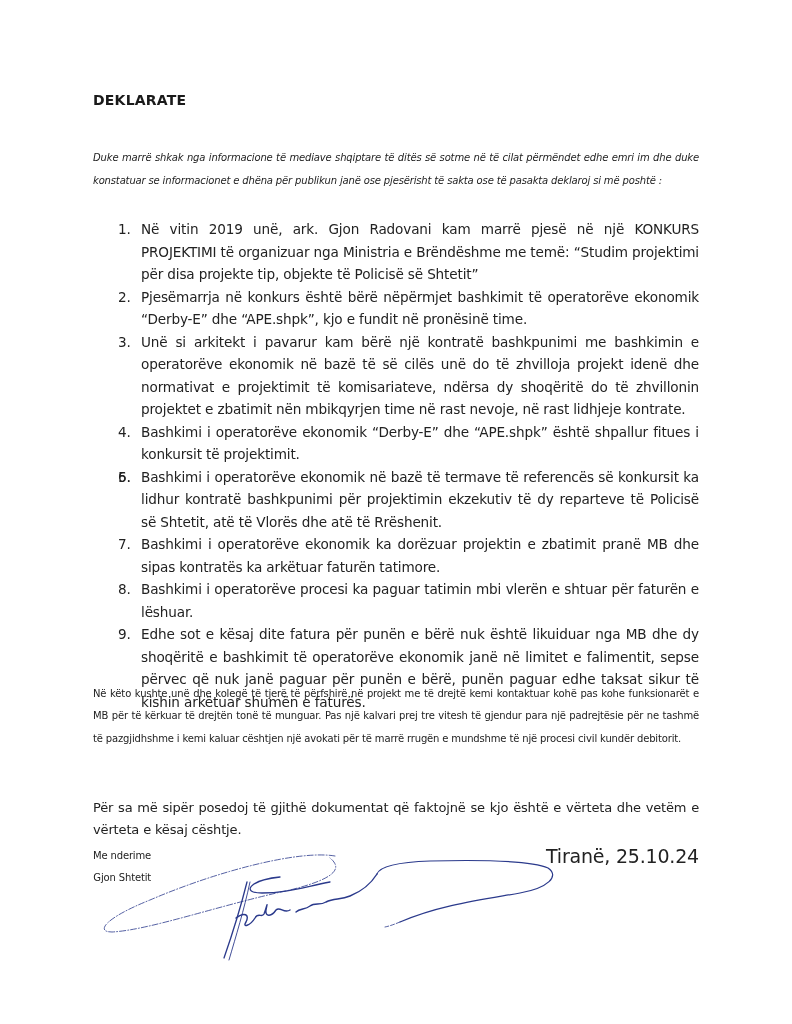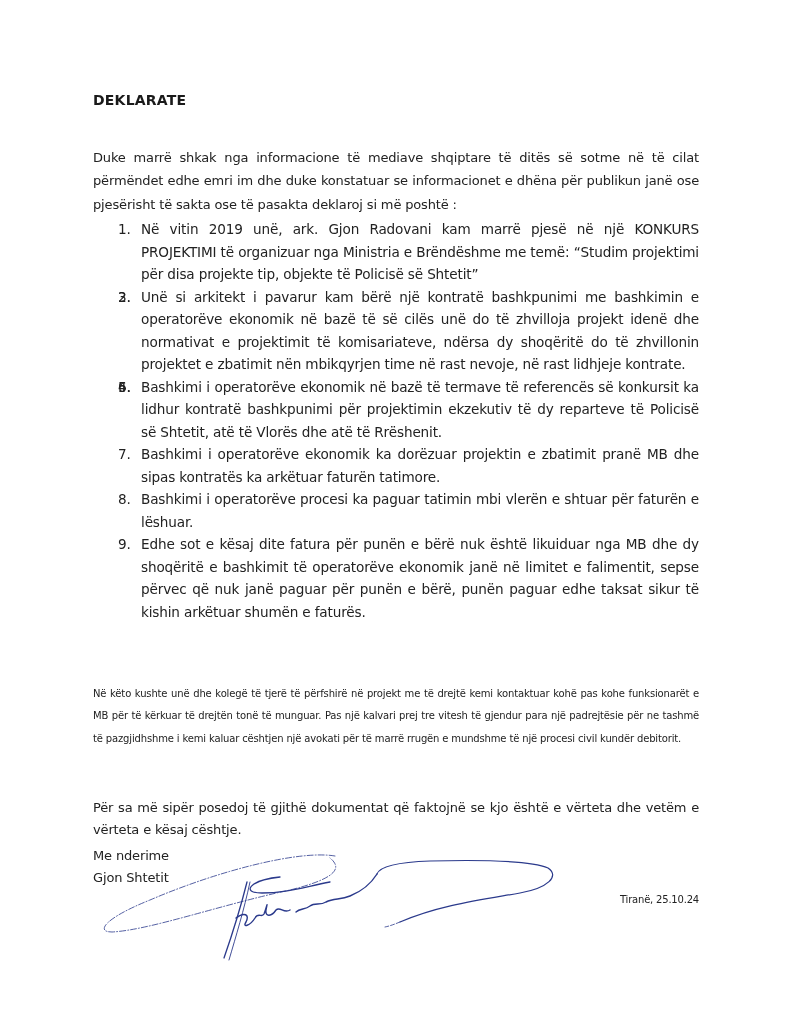--- a/index.html
+++ b/index.html
@@ -1,47 +1,47 @@
 <!DOCTYPE html>
 <html><head>
 <meta charset="utf-8">
 <style>
   html, body { margin: 0; padding: 0; background: #ffffff; }
   body { width: 792px; height: 1024px; position: relative; overflow: hidden;
          font-family: "DejaVu Sans", sans-serif; color: #222222; }
   .page { position: absolute; left: 93px; top: 0; width: 606px; }
   .title { position: absolute; top: 92px; left: 0; width: 606px; text-align: left;
            font-weight: bold; font-size: 14px; letter-spacing: 0.2px; color: #1a1a1a; }
-  .intro { position: absolute; top: 146px; left: 0; width: 606px; font-size: 13px;
-           line-height: 23.3px; text-align: justify; letter-spacing: -0.15px; }
+  .intro { position: absolute; top: 146px; left: 0; width: 606px; font-size: 10px;
+           line-height: 23.3px; text-align: justify; letter-spacing: -0.15px; font-style: italic; }
   .list { position: absolute; top: 218px; left: 0; width: 606px; margin: 0; padding: 0;
           list-style: none; font-size: 13.6px; line-height: 22.5px; letter-spacing: -0.15px; }
   .list li { position: relative; padding-left: 48px; text-align: justify; }
   .list li .num { position: absolute; left: 25px; top: 0; }
   .para2 { position: absolute; top: 683px; left: 0; width: 606px; font-size: 10px;
            line-height: 22.3px; text-align: justify; letter-spacing: -0.15px; }
   .para3 { position: absolute; top: 797px; left: 0; width: 606px; font-size: 13px;
            line-height: 22.3px; text-align: justify; letter-spacing: -0.15px; }
-  .closing { position: absolute; top: 845px; left: 0; font-size: 13px; line-height: 22px; letter-spacing: -0.15px; }
-  .place-date { position: absolute; top: 845px; right: 0; font-size: 10px; line-height: 22px; letter-spacing: -0.2px; margin-top: 44px; }
+  .closing { position: absolute; top: 845px; left: 0; font-size: 10px; line-height: 22px; letter-spacing: -0.15px; text-align: right; }
+  .place-date { position: absolute; top: 845px; right: 0; font-size: 19px; line-height: 22px; letter-spacing: -0.2px; }
   .signature { position: absolute; left: 0; top: 0; width: 792px; height: 1024px; pointer-events: none; }
 </style>
 </head>
 <body>
 
 <div class="page">
   <div class="title">DEKLARATE</div>
 
   <div class="intro">Duke marrë shkak nga informacione të mediave shqiptare të ditës së sotme në të cilat përmëndet edhe emri im dhe duke konstatuar se informacionet e dhëna për publikun janë ose pjesërisht të sakta ose të pasakta deklaroj si më poshtë :</div>
 
   <ol class="list">
     <li><span class="num">1.</span><span>Në vitin 2019 unë, ark. Gjon Radovani kam marrë pjesë në një KONKURS PROJEKTIMI të organizuar nga Ministria e Brëndëshme me temë: “Studim projektimi për disa projekte tip, objekte të Policisë së Shtetit”</span></li>
-    <li><span class="num">2.</span></li>
+    <li><span class="num">2.</span><span>Pjesëmarrja në konkurs është bërë nëpërmjet bashkimit të operatorëve ekonomik “Derby-E” dhe “APE.shpk”, kjo e fundit në pronësinë time.</span></li>
     <li><span class="num">3.</span><span>Unë si arkitekt i pavarur kam bërë një kontratë bashkpunimi me bashkimin e operatorëve ekonomik në bazë të së cilës unë do të zhvilloja projekt idenë dhe normativat e projektimit të komisariateve, ndërsa dy shoqëritë do të zhvillonin projektet e zbatimit nën mbikqyrjen time në rast nevoje, në rast lidhjeje kontrate.</span></li>
-    <li><span class="num">4.</span></li>
+    <li><span class="num">4.</span><span>Bashkimi i operatorëve ekonomik “Derby-E” dhe “APE.shpk” është shpallur fitues i konkursit të projektimit.</span></li>
     <li><span class="num">5.</span></li>
     <li><span class="num">6.</span><span>Bashkimi i operatorëve ekonomik në bazë të termave të referencës së konkursit ka lidhur kontratë bashkpunimi për projektimin ekzekutiv të dy reparteve të Policisë së Shtetit, atë të Vlorës dhe atë të Rrëshenit.</span></li>
     <li><span class="num">7.</span><span>Bashkimi i operatorëve ekonomik ka dorëzuar projektin e zbatimit pranë MB dhe sipas kontratës ka arkëtuar faturën tatimore.</span></li>
     <li><span class="num">8.</span><span>Bashkimi i operatorëve procesi ka paguar tatimin mbi vlerën e shtuar për faturën e lëshuar.</span></li>
     <li><span class="num">9.</span><span>Edhe sot e kësaj dite fatura për punën e bërë nuk është likuiduar nga MB dhe dy shoqëritë e bashkimit të operatorëve ekonomik janë në limitet e falimentit, sepse përvec që nuk janë paguar për punën e bërë, punën paguar edhe taksat sikur të kishin arkëtuar shumën e faturës.</span></li>
   </ol>
 
   <div class="para2">Në këto kushte unë dhe kolegë të tjerë të përfshirë në projekt me të drejtë kemi kontaktuar kohë pas kohe funksionarët e MB për të kërkuar të drejtën tonë të munguar. Pas një kalvari prej tre vitesh të gjendur para një padrejtësie për ne tashmë të pazgjidhshme i kemi kaluar cështjen një avokati për të marrë rrugën e mundshme të një procesi civil kundër debitorit.</div>
   <div class="para3">Për sa më sipër posedoj të gjithë dokumentat që faktojnë se kjo është e vërteta dhe vetëm e vërteta e kësaj cështje.</div>
 

